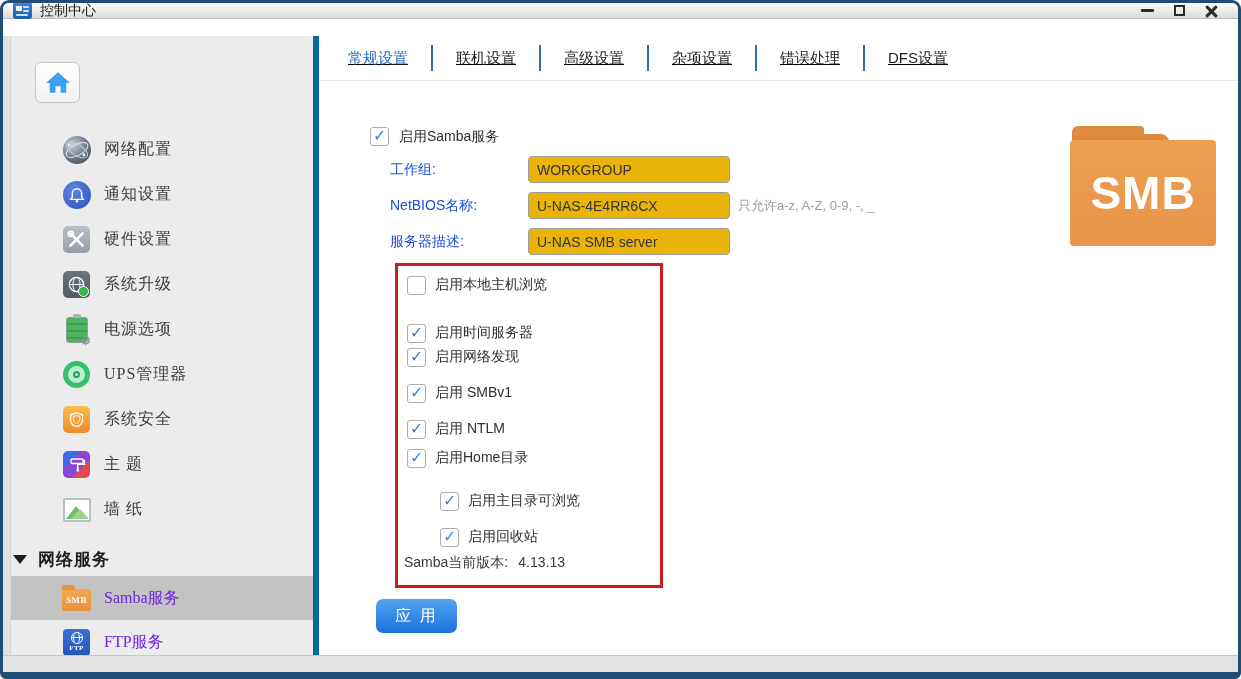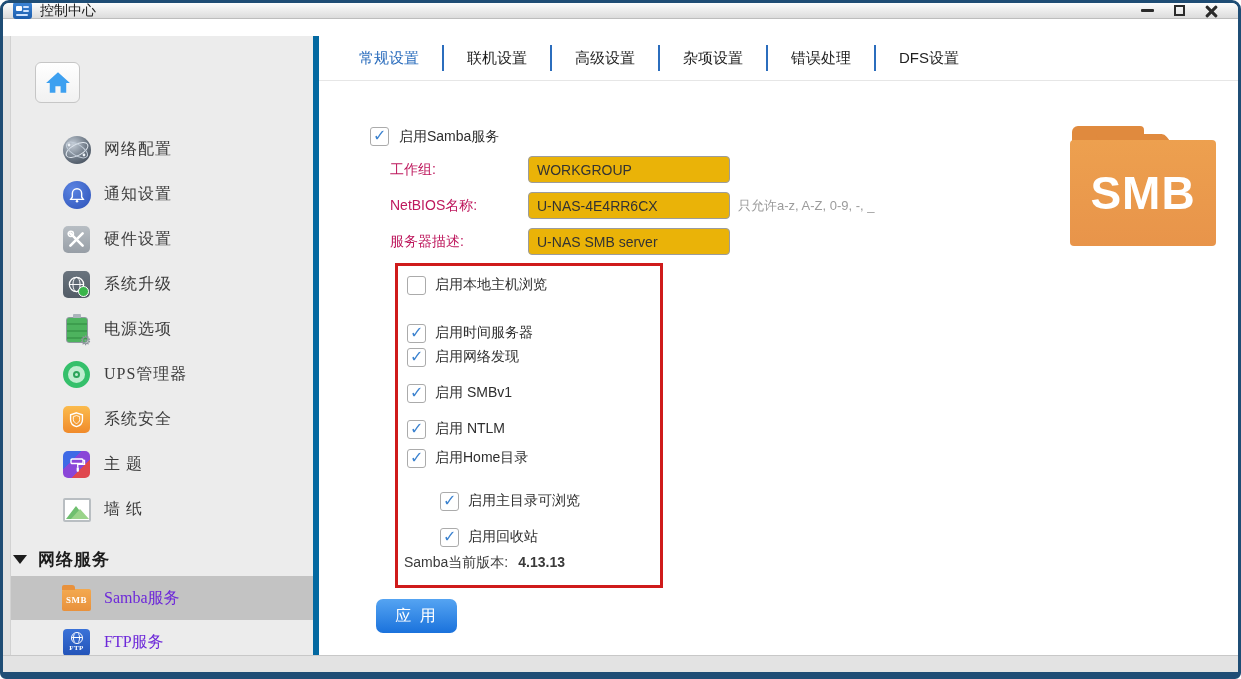--- a/index.html
+++ b/index.html
@@ -63,43 +63,43 @@
   .ic-smb { position:relative; width:29px; height:22px; background:linear-gradient(#f3a94f,#e8913c); border-radius:2px; margin-top:4px; display:flex; align-items:center; justify-content:center; }
   .ic-smb::before { content:""; position:absolute; top:-4px; left:0; width:13px; height:5px; background:#e8913c; border-radius:2px 3px 0 0; }
   .ic-smb span { font-size:9px; font-weight:bold; color:#fff; letter-spacing:0.5px; }
   .ic-ftp { width:27px; height:27px; border-radius:4px; background:linear-gradient(#3a72d8,#2353b8); display:flex; flex-direction:column; align-items:center; justify-content:center; gap:0px; }
   .ic-ftp .gl { width:12px; height:12px; border:1.5px solid #fff; border-radius:50%; position:relative; overflow:hidden; }
   .ic-ftp .gl::before { content:""; position:absolute; left:50%; top:-1px; bottom:-1px; width:5px; margin-left:-3.25px; border-left:1.5px solid #fff; border-right:1.5px solid #fff; border-radius:50%; }
   .ic-ftp .gl::after { content:""; position:absolute; top:50%; left:-1px; right:-1px; height:0; border-top:1.5px solid #fff; margin-top:-0.75px; }
   .ic-ftp span { font-size:7px; font-weight:bold; color:#fff; letter-spacing:0.5px; }
 
   
-  .tabbar { position:absolute; top:0; left:0; right:0; height:45px; border-bottom:1px solid #e6e6e6; display:flex; align-items:center; padding-left:24px; background:#fff; }
+  .tabbar { position:absolute; top:0; left:0; right:0; height:45px; border-bottom:1px solid #e6e6e6; display:flex; align-items:center; padding-left:13px; background:#fff;text-decoration:underline; }
   .tab { font-size:15px; color:#1f1f1f; padding:0 16px; cursor:pointer; white-space:nowrap; }
   .tab.active { color:#2b6dbd; }
   .tab-sep { width:2px; height:26px; background:#2b6dbd; margin:0 7px; }
 
   
   .checkbox { width:19px; height:19px; background:#fff; border:1px solid #ababab; border-radius:3px; position:relative; flex:0 0 auto; cursor:pointer; }
   .checkbox.checked::after { content:"✓"; position:absolute; left:2px; top:-2px; font-size:16px; font-weight:bold; color:#3b82cf; }
 
   .enable-row { position:absolute; left:51px; top:91px; display:flex; align-items:center; gap:10px; }
   .enable-row .lbl { font-size:14px; color:#2e2e2e; }
 
   .field-row { position:absolute; left:71px; height:27px; display:flex; align-items:center; }
-  .field-row .flabel { width:138px; font-size:14px; color:#be185d; }
+  .field-row .flabel { width:138px; font-size:14px; color:#1d4ed8; }
   .field-row input { width:202px; height:27px; border:1px solid #9c9c9c; border-radius:4px; padding:0 8px; font-size:14px; color:#333; font-family:"Liberation Sans","DejaVu Sans",sans-serif; outline:none; background:#eab308; }
   .field-row .fhint { margin-left:8px; font-size:13px; color:#9b9b9b; white-space:nowrap; }
 
   .redbox { position:absolute; left:76px; top:227px; width:268px; height:325px; border:3px solid #cf1b1b; }
   .opt-row { position:absolute; left:9px; display:flex; align-items:center; gap:9px; height:20px; }
   .opt-row.indent { left:42px; }
   .opt-row .olabel { font-size:14px; color:#2e2e2e; white-space:nowrap; }
   .version-row { position:absolute; left:6px; top:288px; font-size:14px; color:#3a3a3a; }
-  .version-row b { font-weight:bold; margin-left:10px; }
+  .version-row b { font-weight:normal; margin-left:10px; }
 
   .apply-btn { position:absolute; left:57px; top:563px; width:81px; height:34px; border:none; border-radius:7px; background:linear-gradient(#55a4f2,#1a72dc); color:#fff; font-size:16px; cursor:pointer; font-family:"Liberation Sans","DejaVu Sans",sans-serif; letter-spacing:2px; }
 
   
   .smb-art { position:absolute; left:751px; top:90px; width:146px; height:120px; }
   .smb-art .tab { position:absolute; top:0; left:2px; width:72px; height:22px; background:#e08a3e; border-radius:6px 4px 0 0; }
   .smb-art .tab::after { content:""; position:absolute; right:-26px; top:8px; width:70px; height:14px; background:#e08a3e; border-radius:3px 3px 0 0; transform:skewX(38deg); }
   .smb-art .body { position:absolute; top:14px; left:0; width:146px; height:106px; background:linear-gradient(#eda04f,#e8944a); border-radius:4px; display:flex; align-items:center; justify-content:center; }
   .smb-art .body span { font-size:46px; font-weight:bold; color:#fff; letter-spacing:1px; }
 

